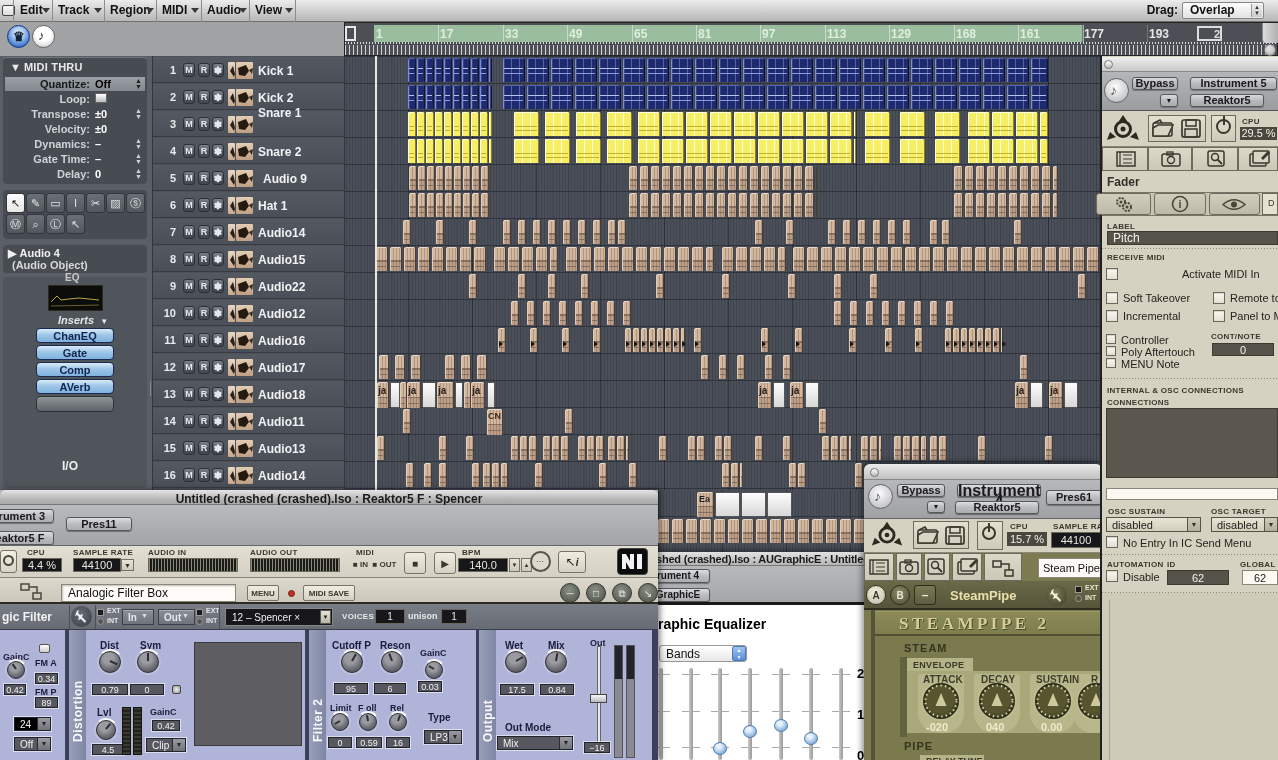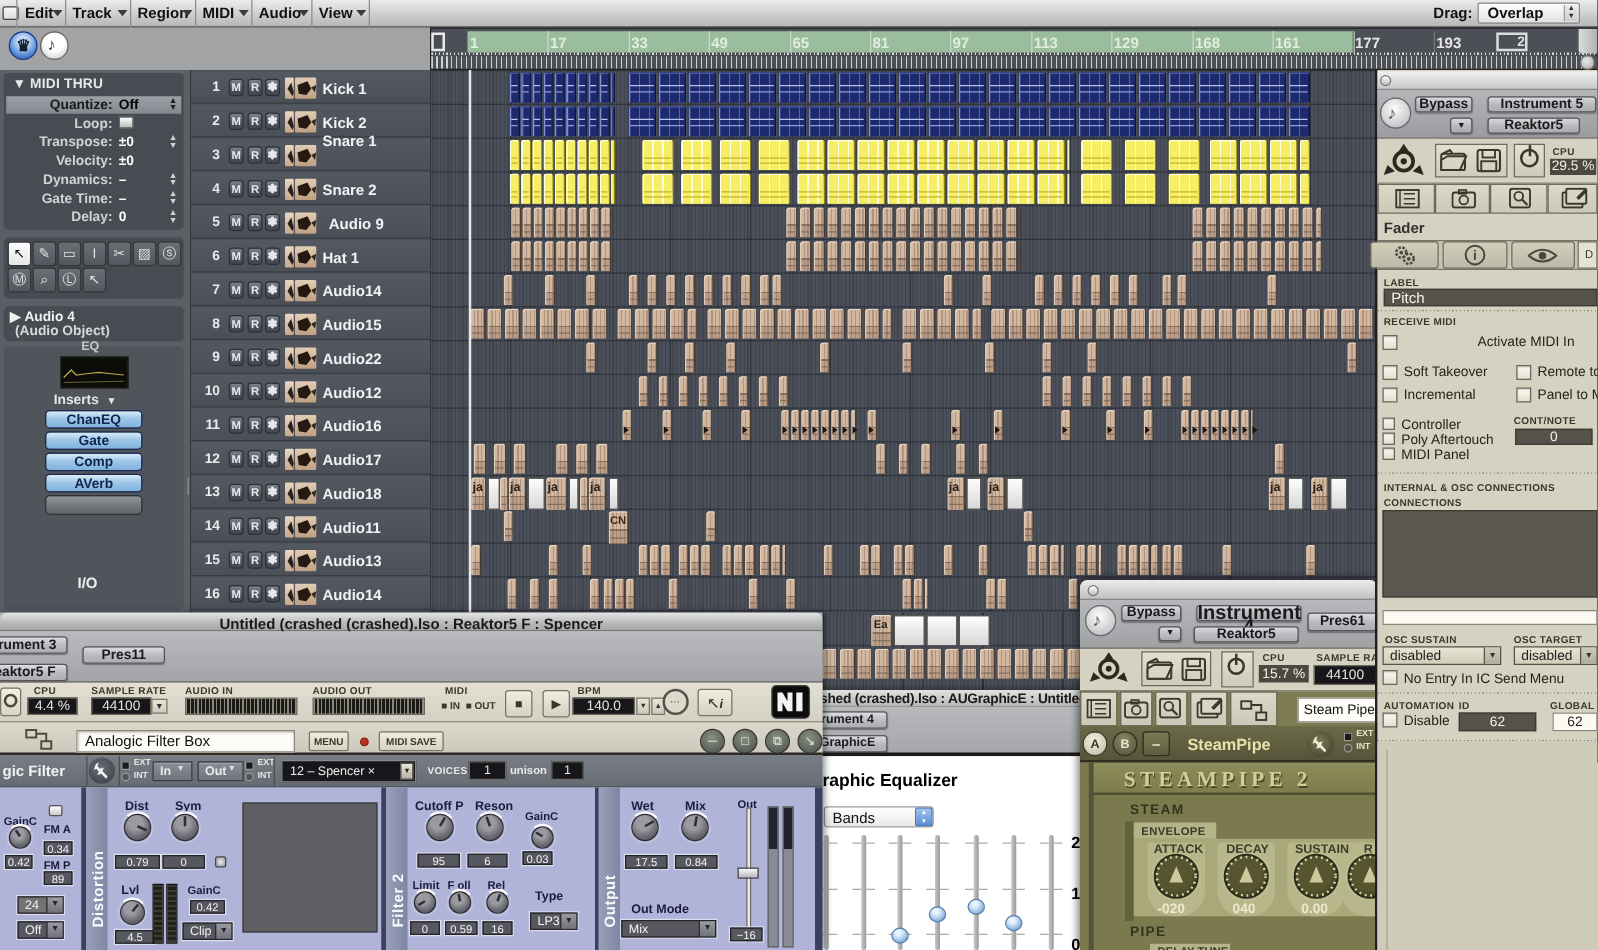--- a/index.html
+++ b/index.html
@@ -583,21 +583,21 @@
 <div style="position:absolute;left:3px;top:245px;width:144px;height:28px;background:#474c52;border-radius:4px;"></div>
 <div style="position:absolute;left:8px;top:247px;color:#f0f0f0;font-size:11px;font-weight:bold;">▶&nbsp;Audio 4</div>
 <div style="position:absolute;left:12px;top:259px;color:#d8d8d8;font-size:11px;font-weight:bold;">(Audio Object)</div>
 <div style="position:absolute;left:3px;top:277px;width:144px;height:211px;background:#50555b;border-radius:4px;"></div>
 <div style="position:absolute;left:65px;top:272px;color:#c8c8c8;font-size:10px;font-weight:bold;">EQ</div>
 <div style="position:absolute;left:48px;top:285px;width:55px;height:26px;background:#0c0c08;border:1px solid #2a2a24;"></div>
 <svg style="position:absolute;left:49px;top:286px;" width="53" height="24">
     <path d="M2 16 L8 10 L12 14 L20 13 L30 12 L40 13 L50 14" stroke="#b8a84a" stroke-width="1" fill="none"></path>
     <path d="M2 20 L50 19" stroke="#6a6030" stroke-width="1" fill="none"></path>
   </svg>
-<div style="position:absolute;left:43px;top:314px;color:#e4e6e8;font-size:11px;font-weight:bold;">Inserts&nbsp;&nbsp;<span style="font-size:8px;">▼</span></div>
+<div style="position:absolute;left:58px;top:314px;color:#e4e6e8;font-size:11px;font-weight:bold;font-style:italic;">Inserts&nbsp;&nbsp;<span style="font-size:8px;">▼</span></div>
 <div style="position:absolute;left:36px;top:328px;width:78px;height:15px;background:linear-gradient(#d9ecf8,#9fc6e8 45%,#7fb2dd);border:1px solid #1a2a55;border-radius:4px;color:#10254f;font-size:11px;font-weight:bold;text-align:center;line-height:14px;">ChanEQ</div>
 <div style="position:absolute;left:36px;top:345px;width:78px;height:15px;background:linear-gradient(#d9ecf8,#9fc6e8 45%,#7fb2dd);border:1px solid #1a2a55;border-radius:4px;color:#10254f;font-size:11px;font-weight:bold;text-align:center;line-height:14px;">Gate</div>
 <div style="position:absolute;left:36px;top:362px;width:78px;height:15px;background:linear-gradient(#d9ecf8,#9fc6e8 45%,#7fb2dd);border:1px solid #1a2a55;border-radius:4px;color:#10254f;font-size:11px;font-weight:bold;text-align:center;line-height:14px;">Comp</div>
 <div style="position:absolute;left:36px;top:379px;width:78px;height:15px;background:linear-gradient(#d9ecf8,#9fc6e8 45%,#7fb2dd);border:1px solid #1a2a55;border-radius:4px;color:#10254f;font-size:11px;font-weight:bold;text-align:center;line-height:14px;">AVerb</div>
 <div style="position:absolute;left:36px;top:396px;width:78px;height:16px;background:linear-gradient(#8f9499,#5f646a);border:1px solid #2e3237;border-radius:4px;"></div>
 <div style="position:absolute;left:62px;top:459px;color:#eceff2;font-size:12px;font-weight:bold;">I/O</div>
 <div style="position:absolute;left:150px;top:382px;width:4px;height:14px;background:repeating-linear-gradient(90deg,#888 0 1px,transparent 1px 2px);"></div>
 <div style="position:absolute;left:152px;top:56px;width:192px;height:434px;background:#4d525a;border-left:1px solid #33373c;"></div>
 <div style="position:absolute;left:153px;top:57px;width:191px;height:26px;border-bottom:1px solid #383c42;background:linear-gradient(#545961,#4b5058);"></div>
 <div style="position:absolute;left:160px;top:64px;width:16px;text-align:right;color:#e8eaec;font-size:11px;font-weight:bold;">1</div>
@@ -899,21 +899,21 @@
 <div style="position:absolute;left:1230px;top:292px;color:#24231c;font-size:11px;white-space:nowrap;">Remote to t</div>
 <div style="position:absolute;left:1106px;top:310px;width:12px;height:12px;background:linear-gradient(#fbf9f2,#e2dfd2);border:1px solid #6a675c;box-shadow:inset 0 1px 1px rgba(0,0,0,0.15);"></div>
 <div style="position:absolute;left:1123px;top:310px;color:#24231c;font-size:11px;white-space:nowrap;">Incremental</div>
 <div style="position:absolute;left:1213px;top:310px;width:12px;height:12px;background:linear-gradient(#fbf9f2,#e2dfd2);border:1px solid #6a675c;box-shadow:inset 0 1px 1px rgba(0,0,0,0.15);"></div>
 <div style="position:absolute;left:1230px;top:310px;color:#24231c;font-size:11px;white-space:nowrap;">Panel to MI</div>
 <div style="position:absolute;left:1106px;top:334px;width:10px;height:10px;background:linear-gradient(#fbf9f2,#e2dfd2);border:1px solid #6a675c;box-shadow:inset 0 1px 1px rgba(0,0,0,0.15);"></div>
 <div style="position:absolute;left:1121px;top:334px;color:#24231c;font-size:11px;white-space:nowrap;">Controller</div>
 <div style="position:absolute;left:1106px;top:346px;width:10px;height:10px;background:linear-gradient(#fbf9f2,#e2dfd2);border:1px solid #6a675c;box-shadow:inset 0 1px 1px rgba(0,0,0,0.15);"></div>
 <div style="position:absolute;left:1121px;top:346px;color:#24231c;font-size:11px;white-space:nowrap;">Poly Aftertouch</div>
 <div style="position:absolute;left:1106px;top:358px;width:10px;height:10px;background:linear-gradient(#fbf9f2,#e2dfd2);border:1px solid #6a675c;box-shadow:inset 0 1px 1px rgba(0,0,0,0.15);"></div>
-<div style="position:absolute;left:1121px;top:358px;color:#24231c;font-size:11px;white-space:nowrap;">MIDI Panel</div>
+<div style="position:absolute;left:1121px;top:358px;color:#24231c;font-size:11px;white-space:nowrap;">MENU Note</div>
 <div class="lbl" style="left:1211px;top:332px;">CONT/NOTE</div>
 <div style="position:absolute;left:1212px;top:343px;width:62px;height:13px;background:#55524a;border:1px solid #3c3a32;color:#f4f2ea;font-size:11px;text-align:center;line-height:12px;">0</div>
 <div style="position:absolute;left:1102px;top:378px;width:176px;height:1px;background:repeating-linear-gradient(90deg,#8a8778 0 1px,transparent 1px 3px);"></div>
 <div class="lbl" style="left:1107px;top:386px;">INTERNAL &amp; OSC CONNECTIONS</div>
 <div class="lbl" style="left:1107px;top:398px;">CONNECTIONS</div>
 <div style="position:absolute;left:1106px;top:408px;width:172px;height:70px;background:#5b574f;border:1px solid #3c3a32;"></div>
 <div style="position:absolute;left:1106px;top:488px;width:172px;height:12px;background:#fbf9f2;border:1px solid #8a877a;"></div>
 <div class="lbl" style="left:1108px;top:507px;">OSC SUSTAIN</div>
 <div class="lbl" style="left:1211px;top:507px;">OSC TARGET</div>
 <div style="position:absolute;left:1106px;top:517px;width:95px;height:15px;background:linear-gradient(#e8e4d4,#d2ceba);border:1px solid #55534a;color:#222;font-size:11px;padding-left:5px;line-height:14px;">disabled</div>
@@ -1024,21 +1024,21 @@
 <div style="position:absolute;left:3px;top:652px;z-index:41;color:#1c1c3a;font-size:9px;font-weight:bold;">GainC</div>
 <div style="position:absolute;left:5px;top:659px;width:22px;height:22px;z-index:41;border-radius:50%;background:conic-gradient(from -40deg,#f8f8fc 0 90deg,rgba(255,255,255,0.15) 90deg 360deg);"></div>
 <div style="position:absolute;left:7px;top:661px;width:18px;height:18px;z-index:41;border-radius:50%;background:radial-gradient(circle at 42% 32%,#9a9aa0 0 30%,#6e6e76 60%,#4a4a52 95%);border:1px solid #2e2e34;"></div>
 <div style="position:absolute;left:15px;top:663px;width:2px;height:6px;z-index:41;background:#2e2e36;transform:rotate(-35deg);transform-origin:50% 6px;"></div>
 <div style="position:absolute;left:4px;top:684px;width:22px;height:11px;z-index:41;background:#57575f;border:1px solid #23232a;box-shadow:0 0 0 1px rgba(238,240,250,0.7);color:#f2f2f2;font-size:9px;text-align:center;line-height:10px;">0.42</div>
 <div style="position:absolute;left:39px;top:644px;width:11px;height:9px;z-index:41;background:linear-gradient(#fff,#ccc);border:1px solid #555;border-radius:2px;"></div>
 <div style="position:absolute;left:35px;top:658px;z-index:41;color:#1c1c3a;font-size:9px;font-weight:bold;">FM A</div>
 <div style="position:absolute;left:35px;top:673px;width:23px;height:11px;z-index:41;background:#57575f;border:1px solid #23232a;box-shadow:0 0 0 1px rgba(238,240,250,0.7);color:#f2f2f2;font-size:9px;text-align:center;line-height:10px;">0.34</div>
 <div style="position:absolute;left:35px;top:687px;z-index:41;color:#1c1c3a;font-size:9px;font-weight:bold;">FM P</div>
 <div style="position:absolute;left:35px;top:697px;width:23px;height:11px;z-index:41;background:#57575f;border:1px solid #23232a;box-shadow:0 0 0 1px rgba(238,240,250,0.7);color:#f2f2f2;font-size:9px;text-align:center;line-height:10px;">89</div>
-<div style="position:absolute;left:14px;top:717px;width:37px;height:14px;z-index:41;background:#737373;border:1px solid #23232a;box-shadow:0 0 0 1px rgba(238,240,250,0.7);color:#f2f2f2;font-size:10px;padding-left:5px;line-height:13px;">24</div>
+<div style="position:absolute;left:14px;top:717px;width:37px;height:14px;z-index:41;background:#000000;border:1px solid #23232a;box-shadow:0 0 0 1px rgba(238,240,250,0.7);color:#f2f2f2;font-size:10px;padding-left:5px;line-height:13px;">24</div>
 <div style="position:absolute;left:37px;top:718px;width:13px;height:12px;z-index:41;background:linear-gradient(#9a9aa2,#72727a);border-left:1px solid #2a2a30;color:#26262c;font-size:7px;text-align:center;line-height:11px;">▼</div>
 <div style="position:absolute;left:14px;top:737px;width:37px;height:14px;z-index:41;background:#57575f;border:1px solid #23232a;box-shadow:0 0 0 1px rgba(238,240,250,0.7);color:#f2f2f2;font-size:10px;padding-left:5px;line-height:13px;">Off</div>
 <div style="position:absolute;left:37px;top:738px;width:13px;height:12px;z-index:41;background:linear-gradient(#9a9aa2,#72727a);border-left:1px solid #2a2a30;color:#26262c;font-size:7px;text-align:center;line-height:11px;">▼</div>
 <div style="position:absolute;left:100px;top:640px;z-index:41;color:#1c1c3a;font-size:10px;font-weight:bold;">Dist</div>
 <div style="position:absolute;left:140px;top:640px;z-index:41;color:#1c1c3a;font-size:10px;font-weight:bold;">Sym</div>
 <div style="position:absolute;left:97px;top:649px;width:26px;height:26px;z-index:41;border-radius:50%;background:conic-gradient(from -40deg,#f8f8fc 0 90deg,rgba(255,255,255,0.15) 90deg 360deg);"></div>
 <div style="position:absolute;left:99px;top:651px;width:22px;height:22px;z-index:41;border-radius:50%;background:radial-gradient(circle at 42% 32%,#9a9aa0 0 30%,#6e6e76 60%,#4a4a52 95%);border:1px solid #2e2e34;"></div>
 <div style="position:absolute;left:109px;top:653px;width:2px;height:8px;z-index:41;background:#2e2e36;transform:rotate(115deg);transform-origin:50% 8px;"></div>
 <div style="position:absolute;left:135px;top:649px;width:26px;height:26px;z-index:41;border-radius:50%;background:conic-gradient(from -40deg,#f8f8fc 0 90deg,rgba(255,255,255,0.15) 90deg 360deg);"></div>
 <div style="position:absolute;left:137px;top:651px;width:22px;height:22px;z-index:41;border-radius:50%;background:radial-gradient(circle at 42% 32%,#9a9aa0 0 30%,#6e6e76 60%,#4a4a52 95%);border:1px solid #2e2e34;"></div>

